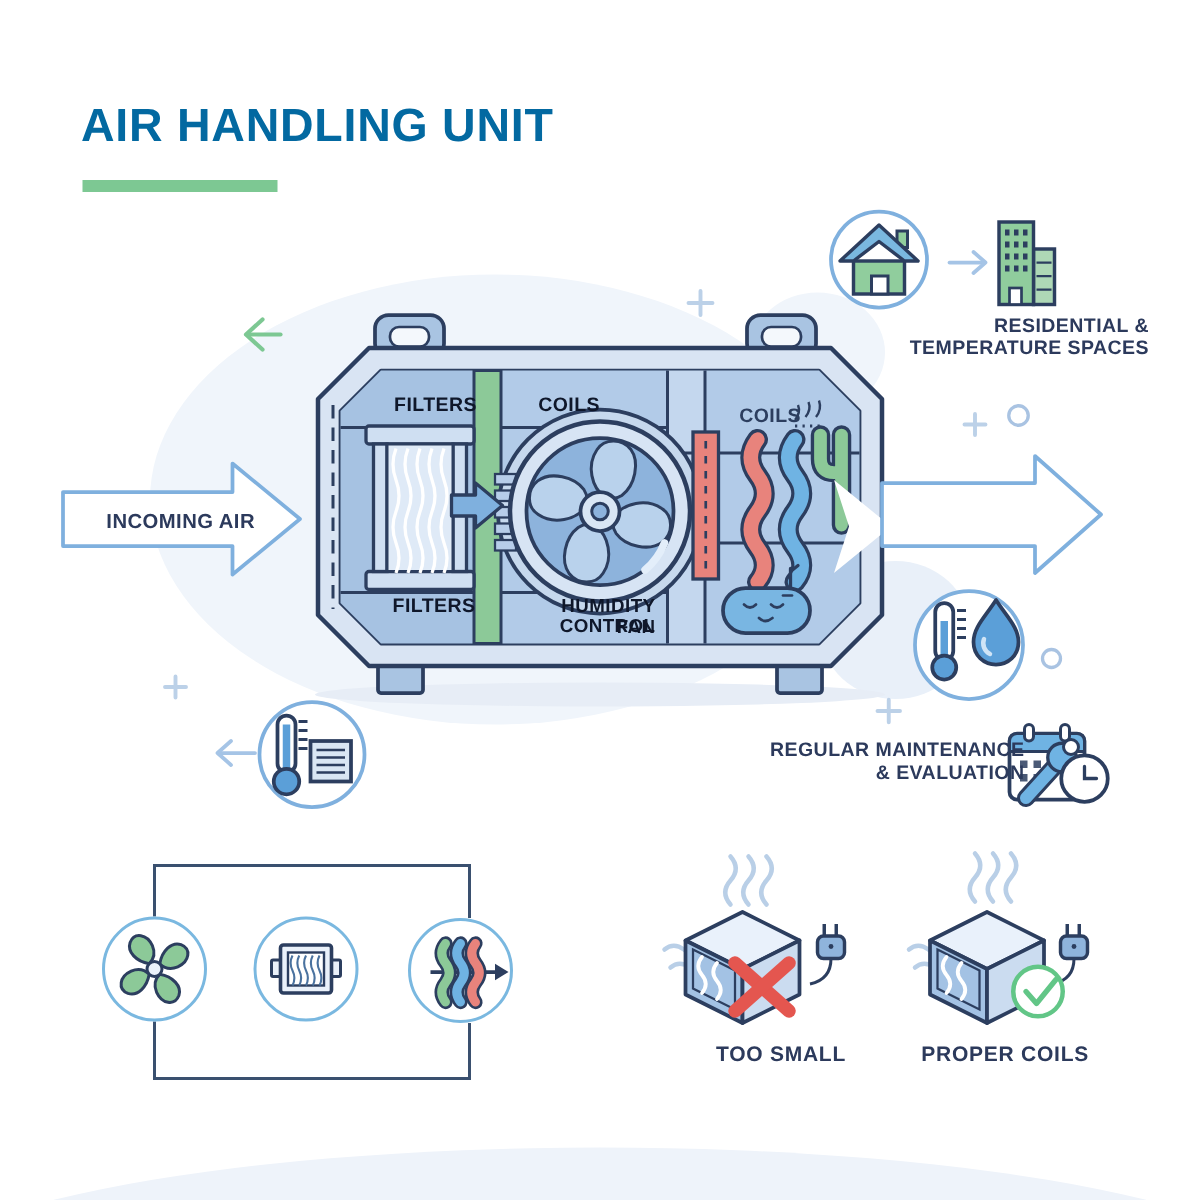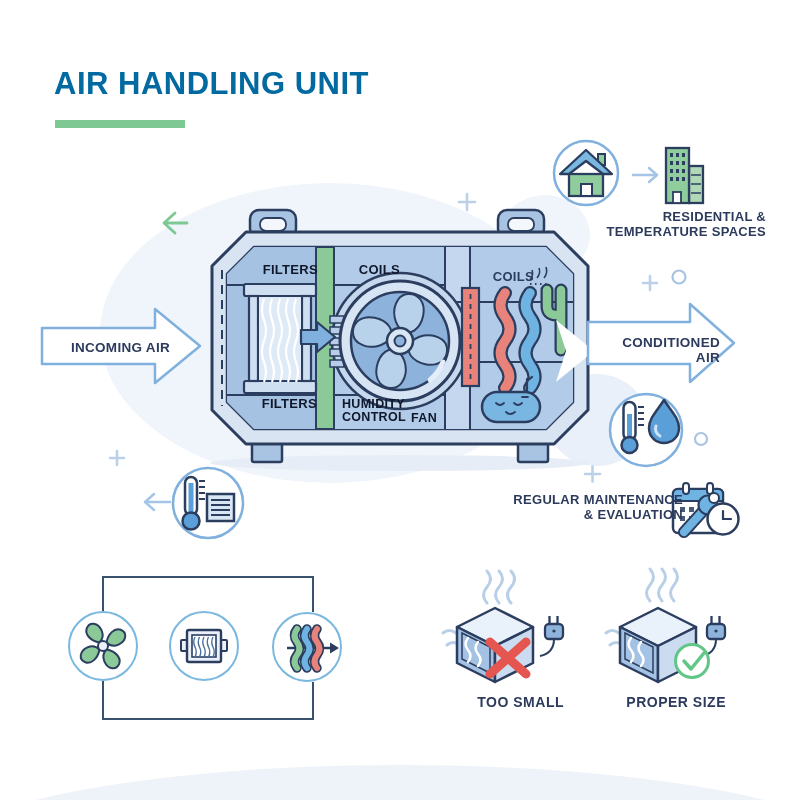--- a/index.html
+++ b/index.html
@@ -2,21 +2,21 @@
 <html><head>
 <meta charset="utf-8">
 <style>
   html,body{margin:0;padding:0;background:#fff;}
   .canvas{position:relative;width:800px;height:800px;background:#ffffff;overflow:hidden;
           font-family:"Liberation Sans",sans-serif;}
   .canvas svg.scene{position:absolute;left:0;top:0;}
   .label{position:absolute;font-weight:bold;color:#2c3a5c;text-align:right;
          letter-spacing:.3px;line-height:1.12;}
   .label.white{color:#0f172a;}
-  .label.left{text-align:left;}
+  .label.left{text-align:right;}
   .page-title{position:absolute;left:54px;top:66px;font-size:31px;font-weight:800;
               color:#0369a1;letter-spacing:.5px;white-space:nowrap;}
   .title-underline{position:absolute;left:55px;top:120px;width:130px;height:8px;
                    background:#7dc893;}
 </style>
 </head>
 <body>
 
 <div class="canvas">
 
@@ -347,32 +347,28 @@
 <div class="label white" style="left:320px;top:263px;width:80px;font-size:13px;">COILS</div>
 <div class="label white" style="left:237px;top:397px;width:80px;font-size:13px;">FILTERS</div>
 <div class="label white left" style="left:342px;top:398px;width:95px;font-size:12.5px;line-height:13px;">
   <div>HUMIDITY</div>
   <div>CONTROL</div>
 </div>
 <div class="label white" style="left:395px;top:411px;width:42px;font-size:12.5px;">FAN</div>
 <div class="label" style="left:474px;top:270px;width:60px;font-size:13px;color:#2c3e5f;">COILS</div>
 
 <div class="label" style="left:60px;top:340px;width:110px;font-size:13.5px;">INCOMING AIR</div>
-<div class="label" style="left:600px;top:336px;width:120px;font-size:13.5px;line-height:14.5px;">
-  <div>CONDITIONED</div>
-  <div>AIR</div>
-</div>
 
 <div class="label" style="left:596px;top:209px;width:170px;font-size:13px;line-height:15px;">
   <div>RESIDENTIAL &amp;</div>
   <div>TEMPERATURE SPACES</div>
 </div>
 
 <div class="label" style="left:513px;top:492px;width:170px;font-size:13px;line-height:15px;">
   <div>REGULAR MAINTENANCE</div>
   <div>&amp; EVALUATION</div>
 </div>
 
 
 <div class="label" style="left:444px;top:695px;width:120px;font-size:14px;letter-spacing:.5px;">TOO SMALL</div>
-<div class="label" style="left:606px;top:695px;width:120px;font-size:14px;letter-spacing:.5px;">PROPER SIZE</div>
+<div class="label" style="left:606px;top:695px;width:120px;font-size:14px;letter-spacing:.5px;">PROPER COILS</div>
 
 </div>
 
 </body></html>

